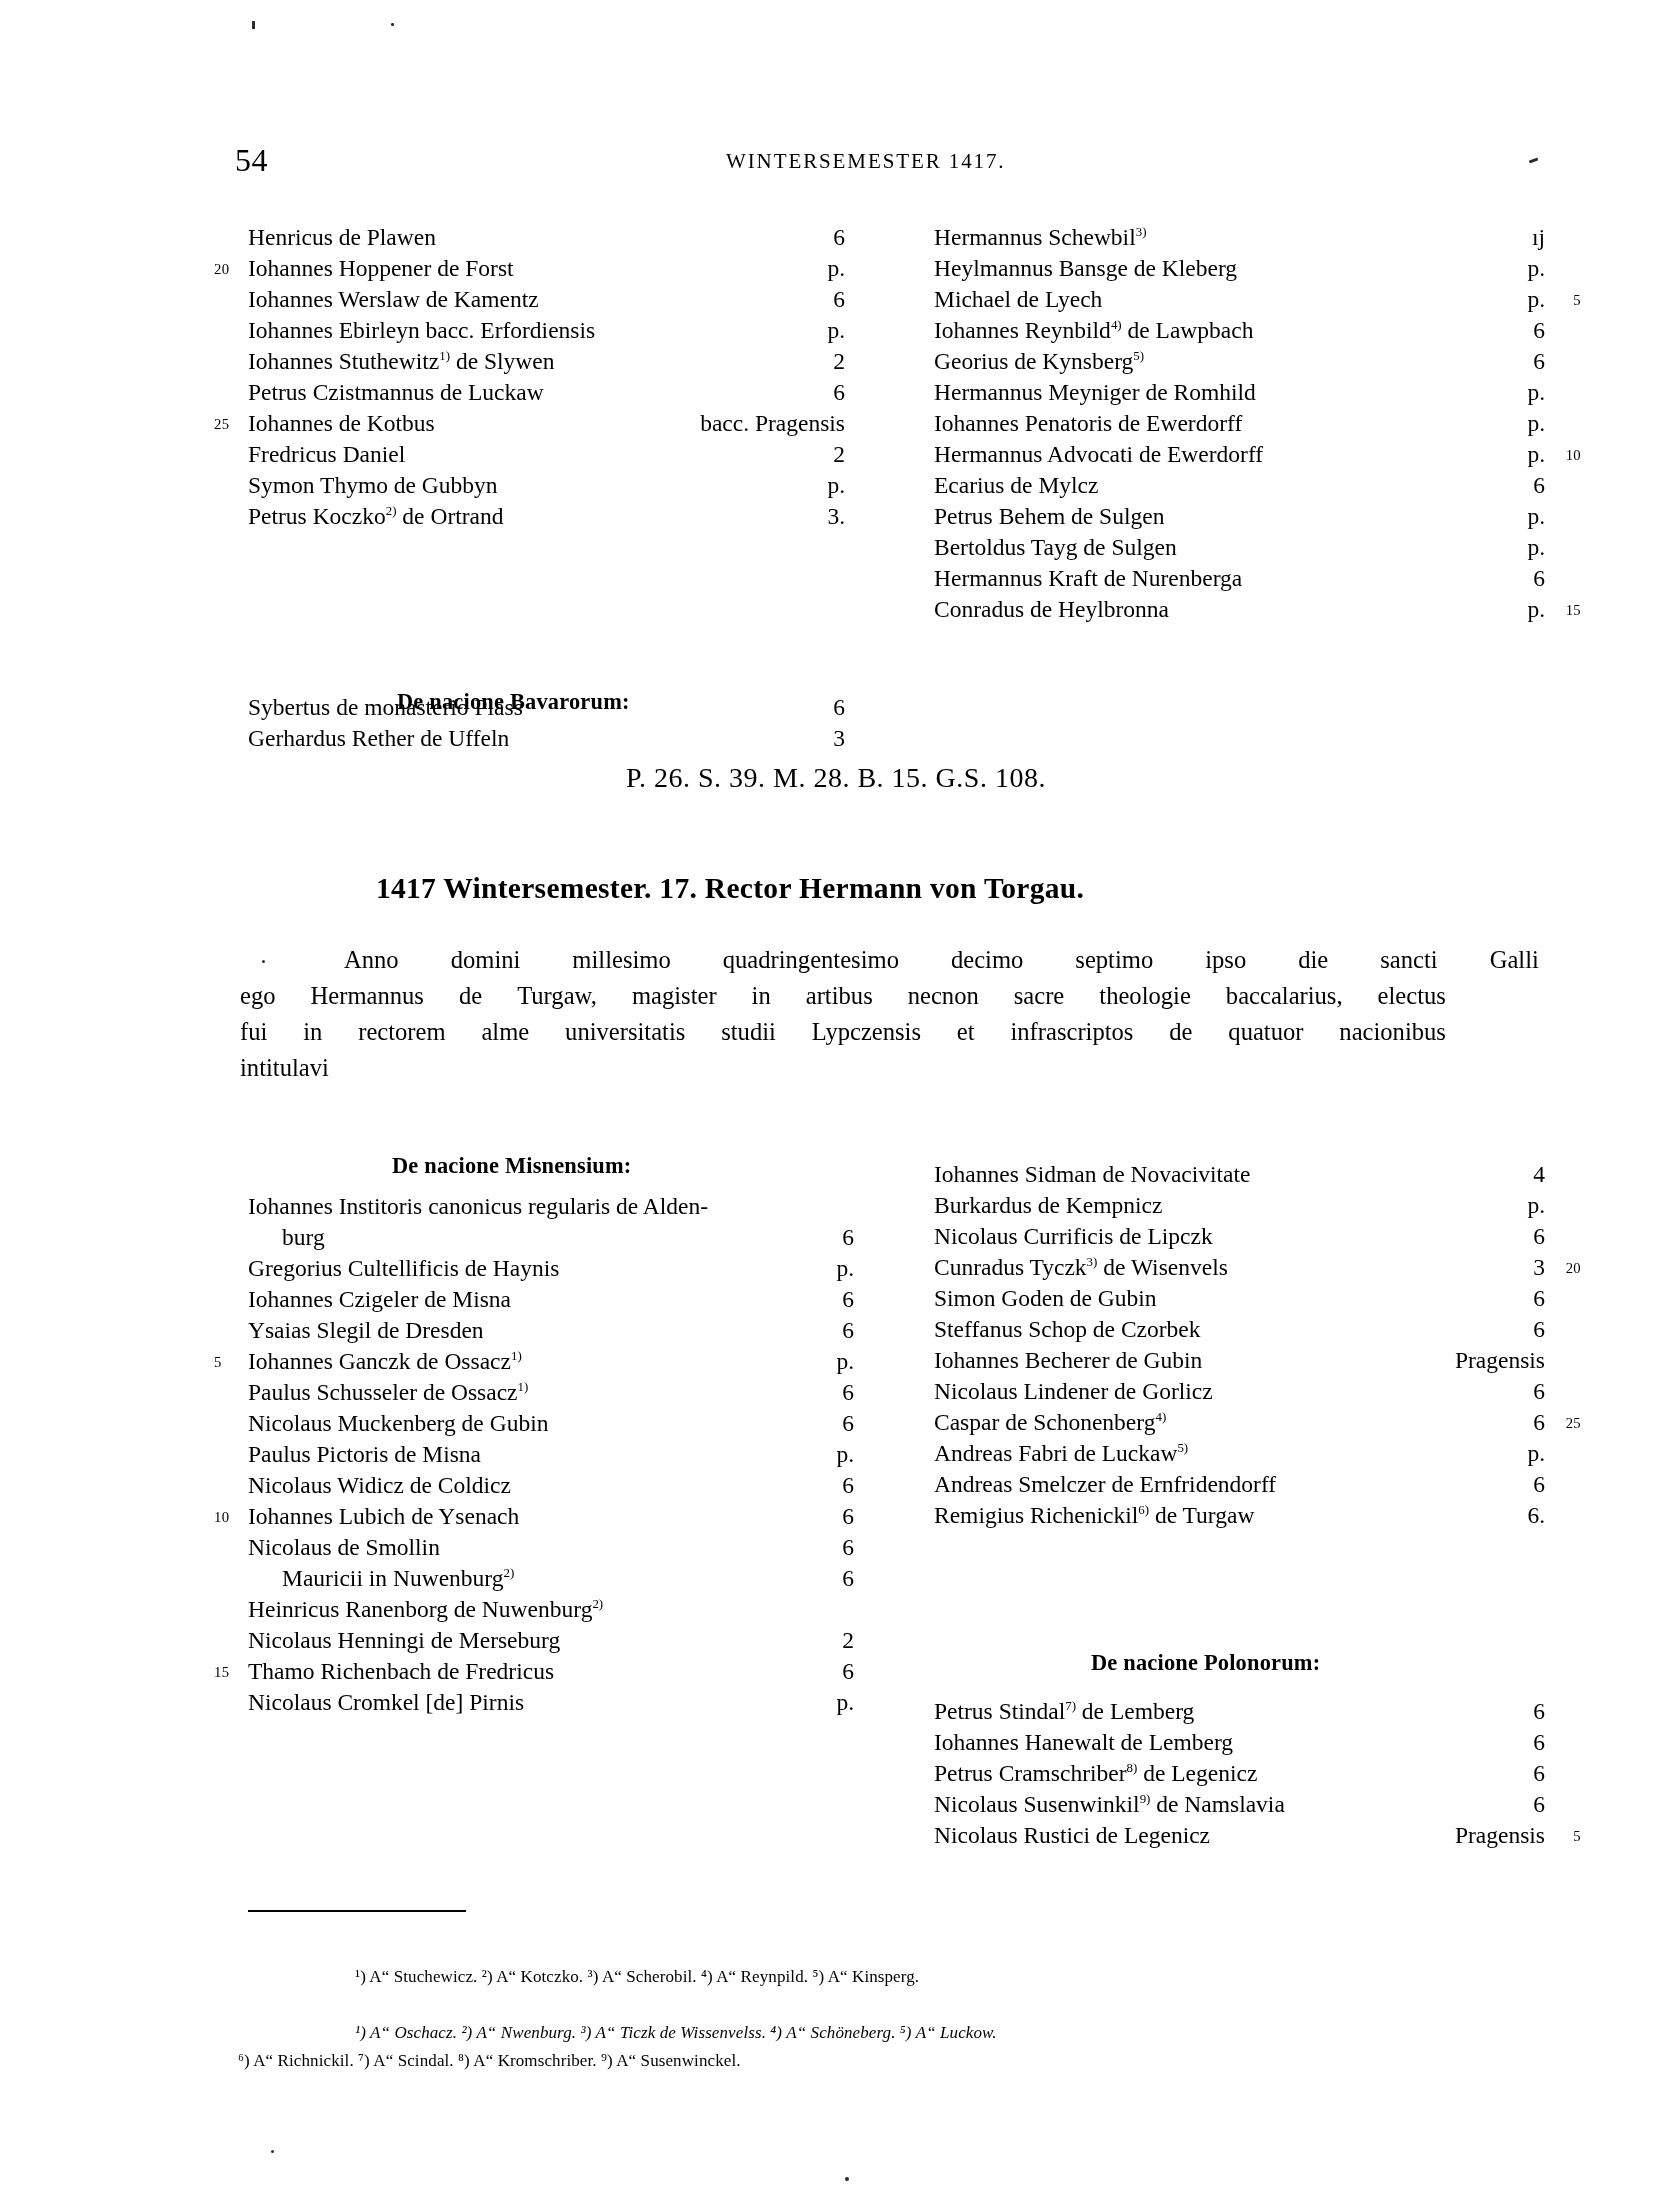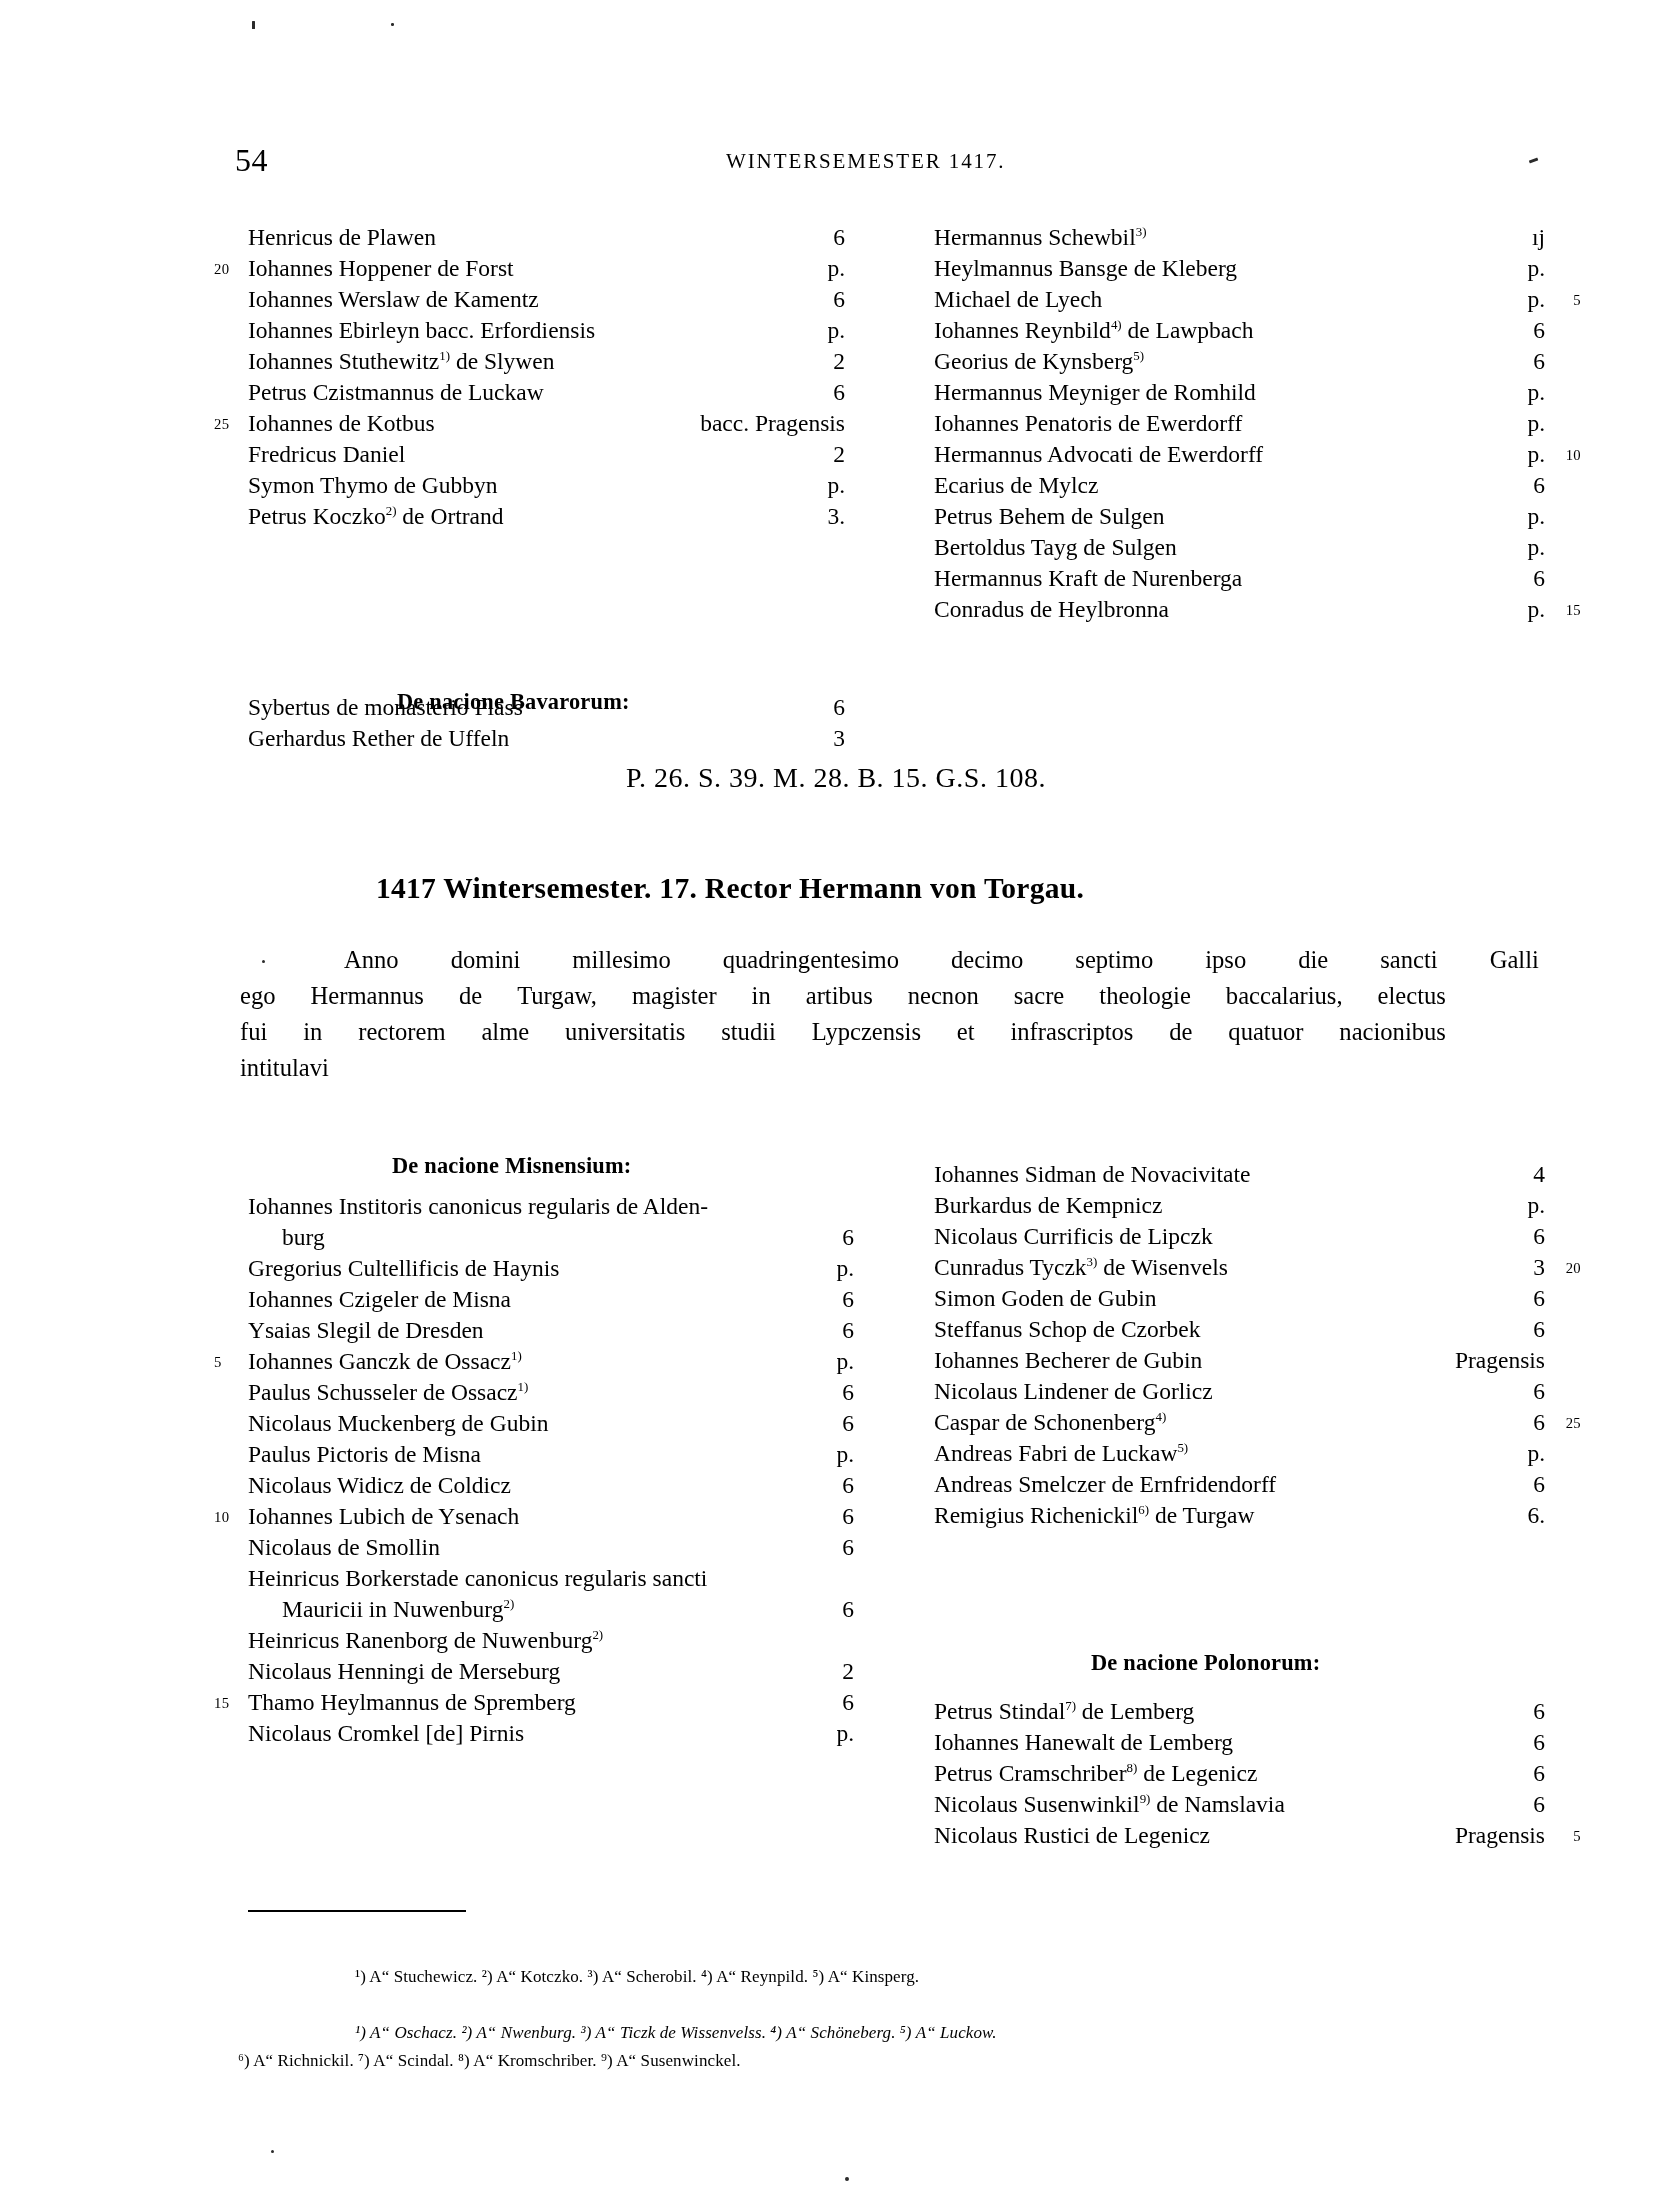--- a/index.html
+++ b/index.html
@@ -387,36 +387,33 @@
       <div class="row">
         <span class="lineno">10</span>
         <span class="name">Iohannes Lubich de Ysenach</span>
         <span class="val">6</span>
       </div>
       <div class="row">
         <span class="name">Nicolaus de Smollin</span>
         <span class="val">6</span>
       </div>
       <div class="row">
-        <span class="name">Heinricus Borkerstade canonicus regularis sancti</span>
-      </div>
-      <div class="row">
         <span class="name indent">Mauricii in Nuwenburg<sup>2)</sup></span>
         <span class="val">6</span>
       </div>
       <div class="row">
         <span class="name">Heinricus Ranenborg de Nuwenburg<sup>2)</sup></span>
       </div>
       <div class="row">
         <span class="name">Nicolaus Henningi de Merseburg</span>
         <span class="val">2</span>
       </div>
       <div class="row">
         <span class="lineno">15</span>
-        <span class="name">Thamo Heylmannus de Spremberg</span>
+        <span class="name">Thamo Richenbach de Fredricus</span>
         <span class="val">6</span>
       </div>
       <div class="row">
         <span class="name">Nicolaus Cromkel [de] Pirnis</span>
         <span class="val">p.</span>
       </div>
     </div>
 
   <div class="reg" id="misn-right" style="left:934px; top:1159px; width:611px;">
       <div class="row">

